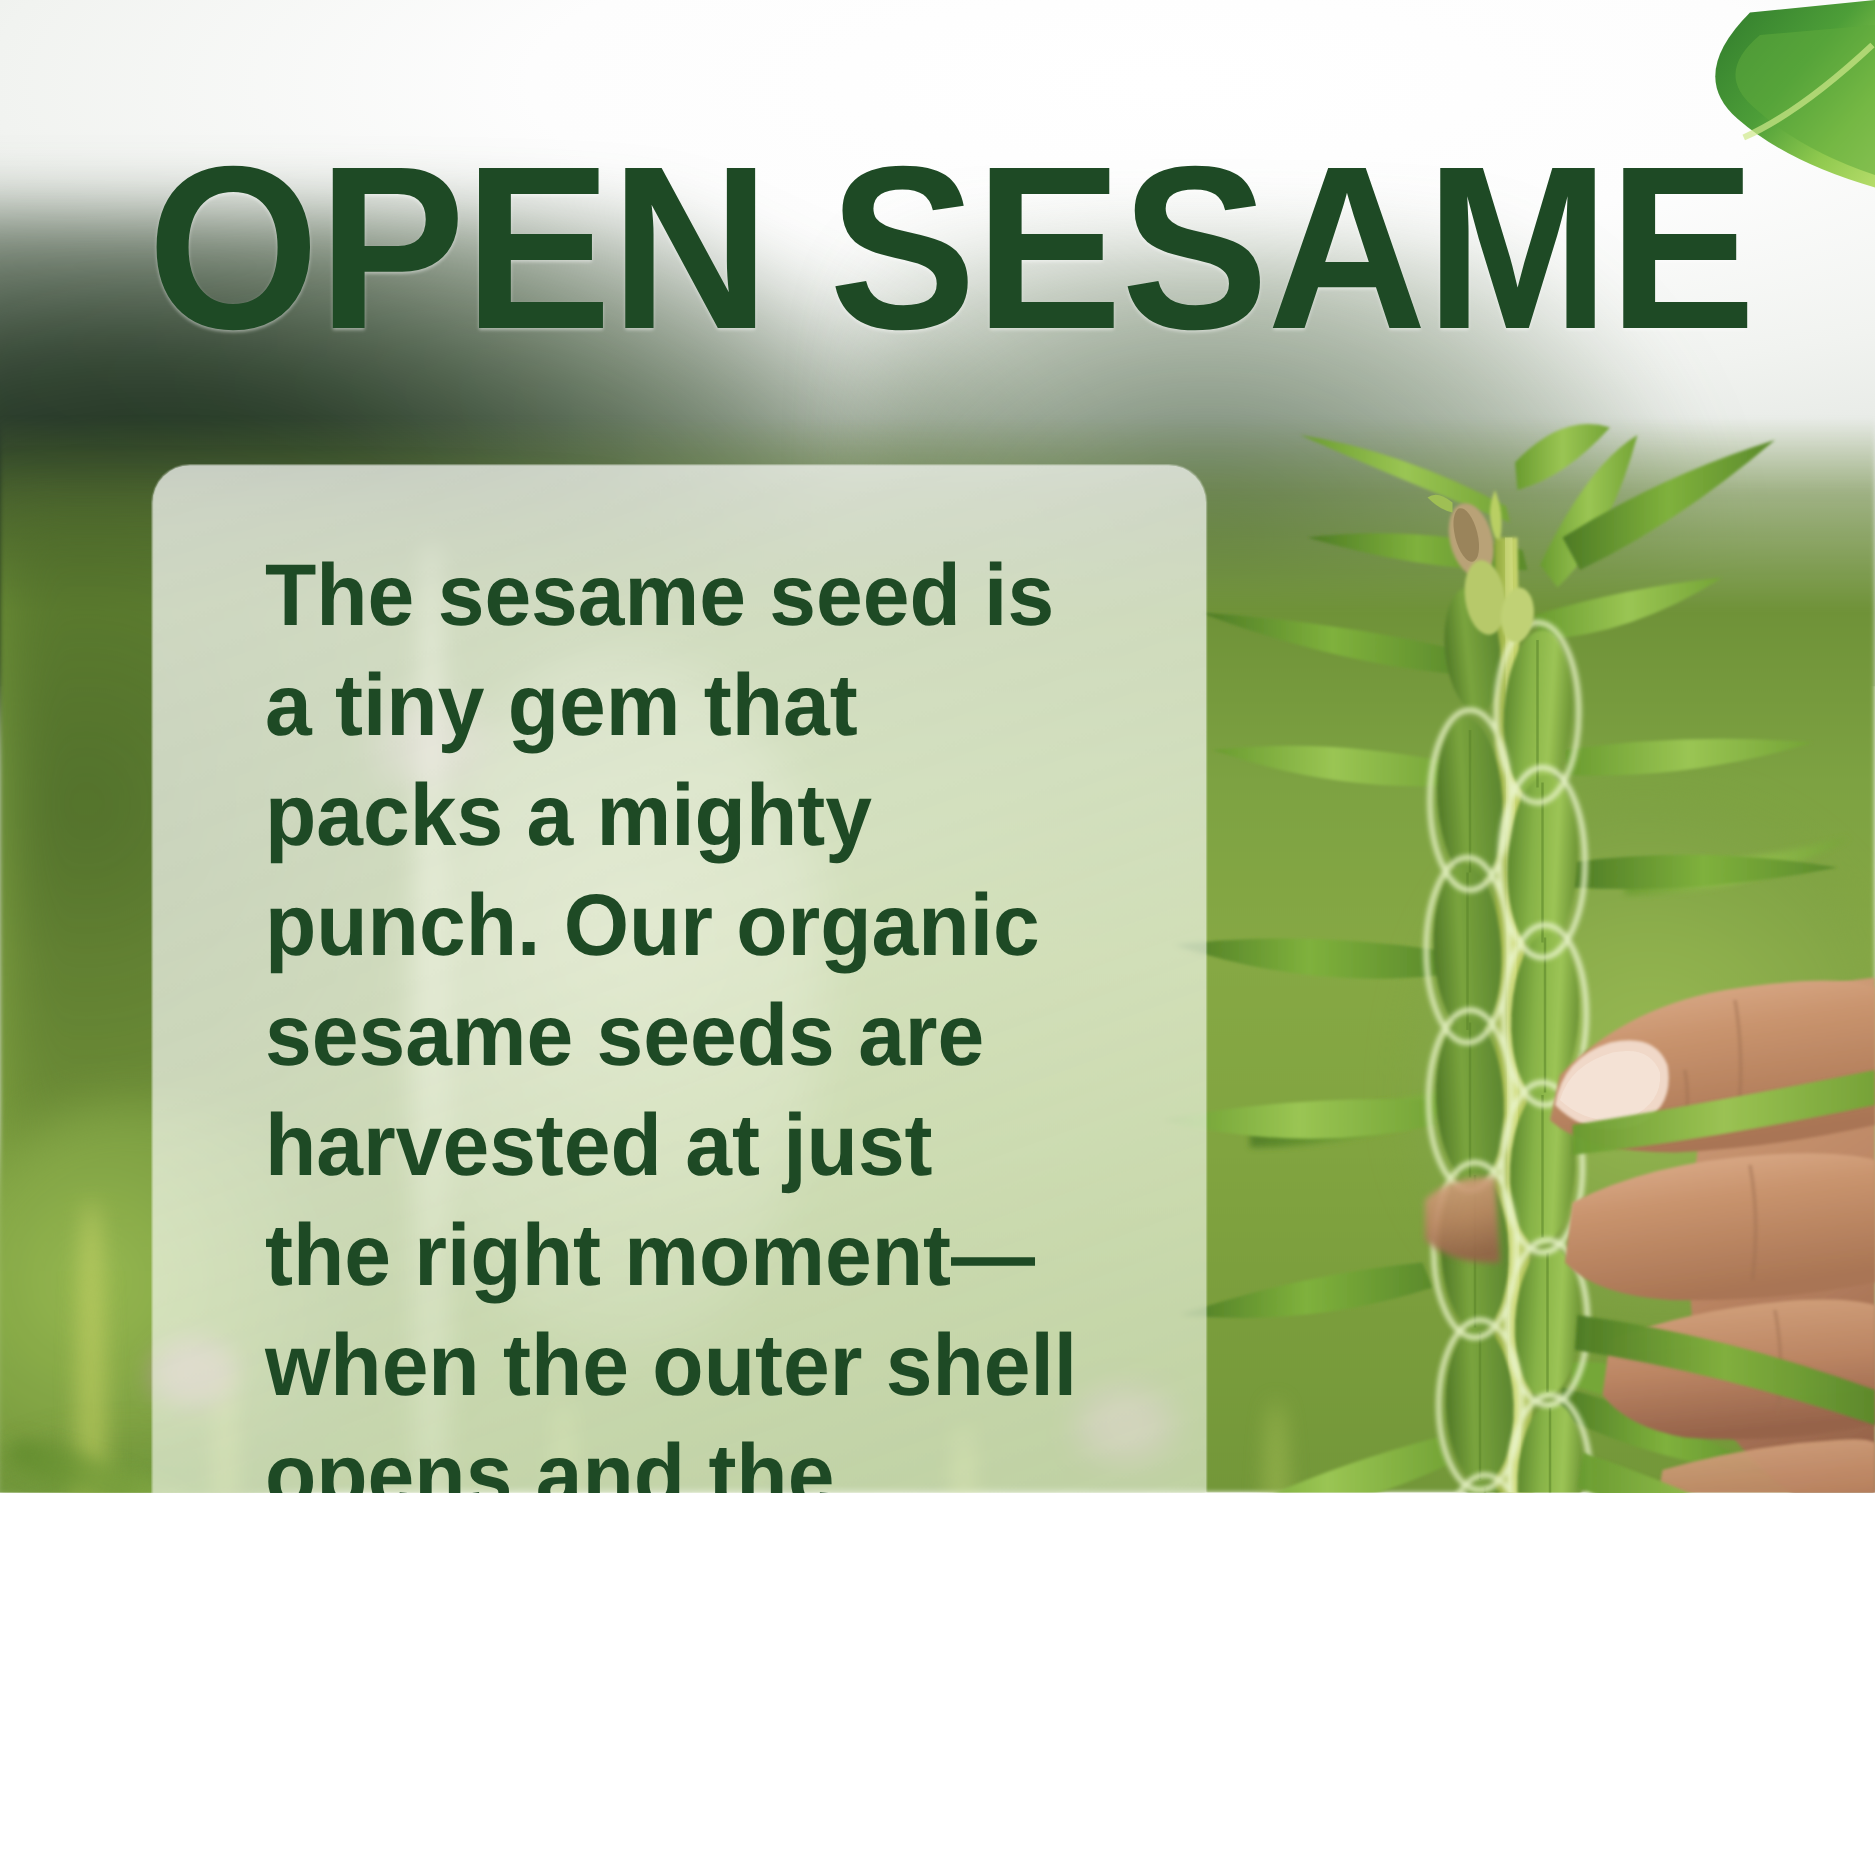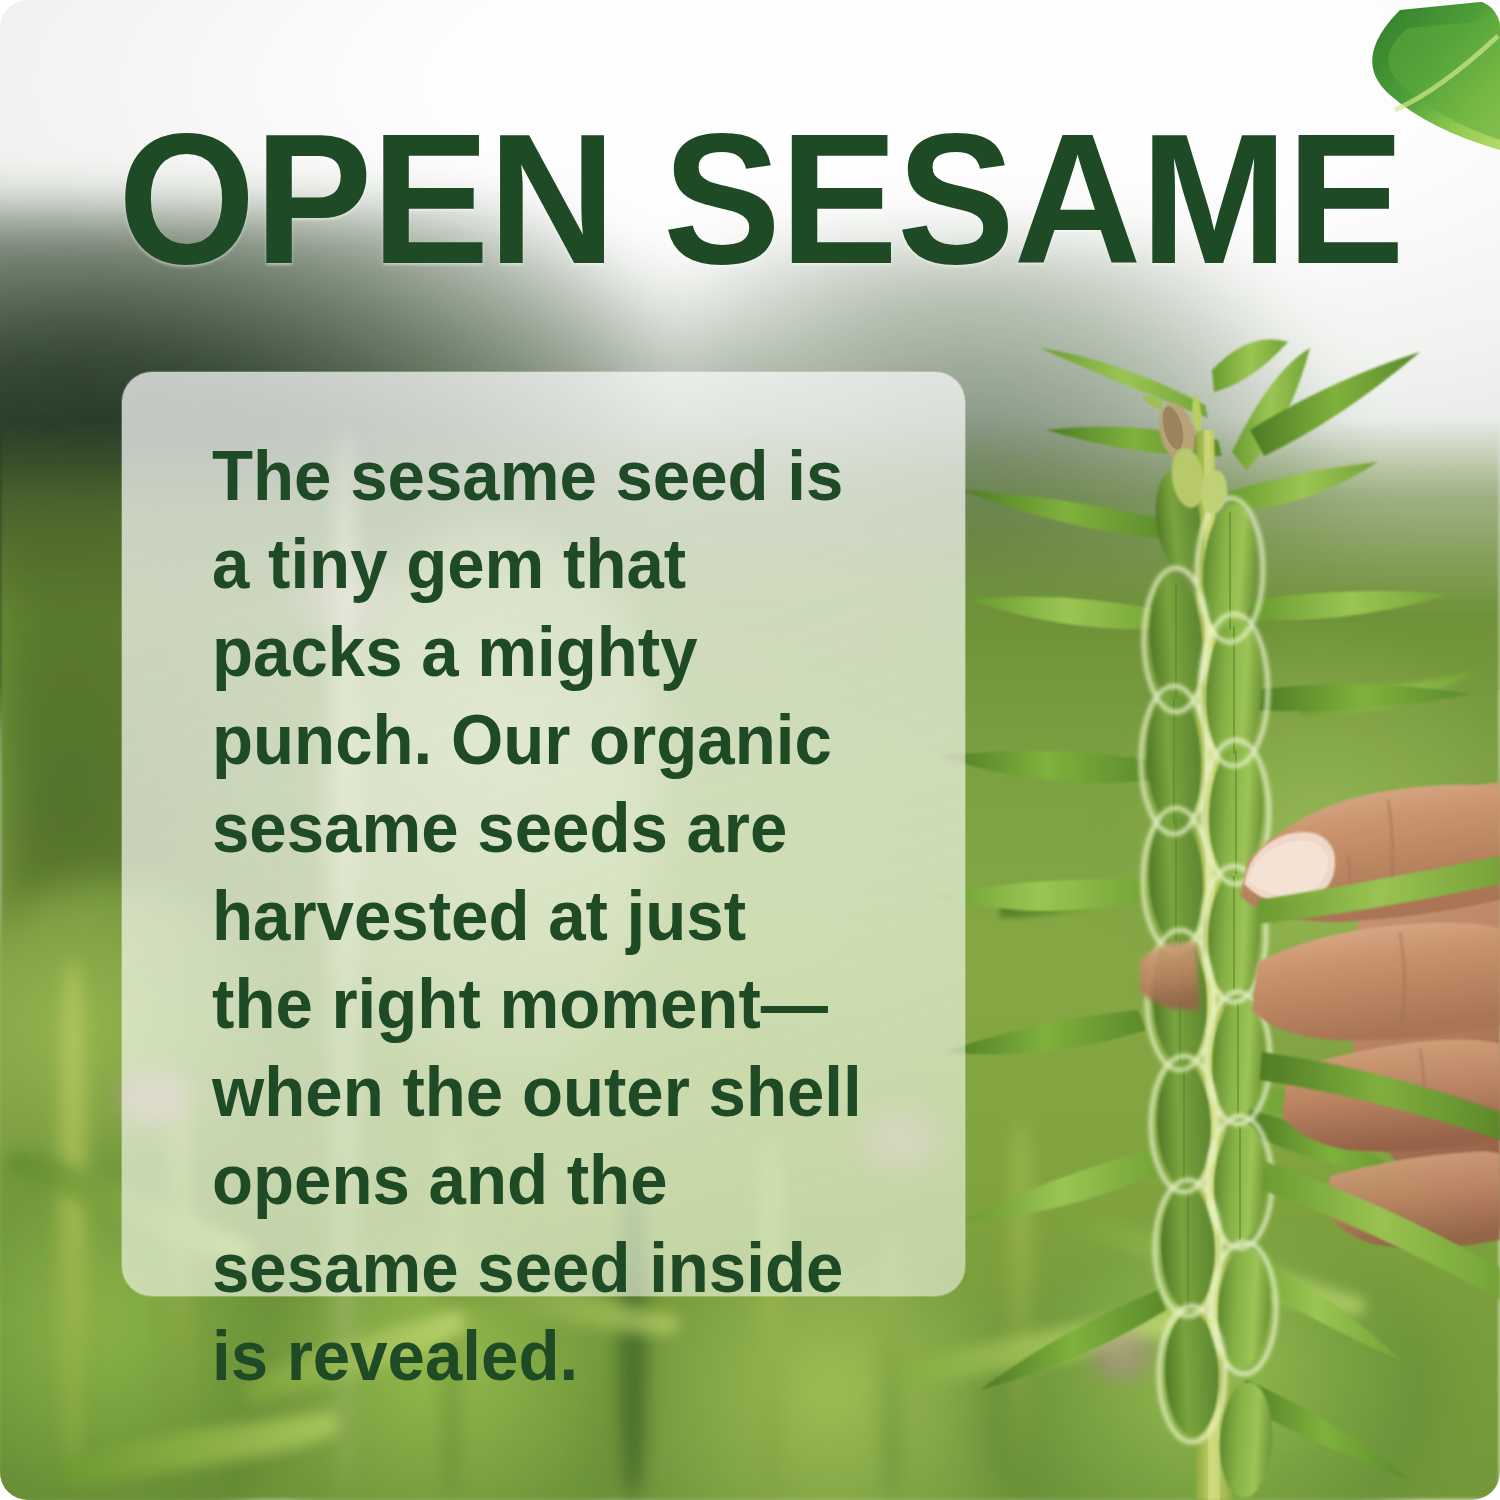--- a/index.html
+++ b/index.html
@@ -3,24 +3,23 @@
 <meta charset="utf-8">
 <style>
   html, body {
     margin: 0;
     padding: 0;
     background: #ffffff;
   }
   #stage {
     position: relative;
     width: 1500px;
-    height: 1500px;
+    height: 1194px;
     overflow: hidden;
     font-family: "Liberation Sans", "DejaVu Sans", sans-serif;
-    border-radius: 28px;
   }
 
   
   .photo {
     position: absolute;
     inset: 0;
     overflow: hidden;
   }
   
   .bg-sky {

